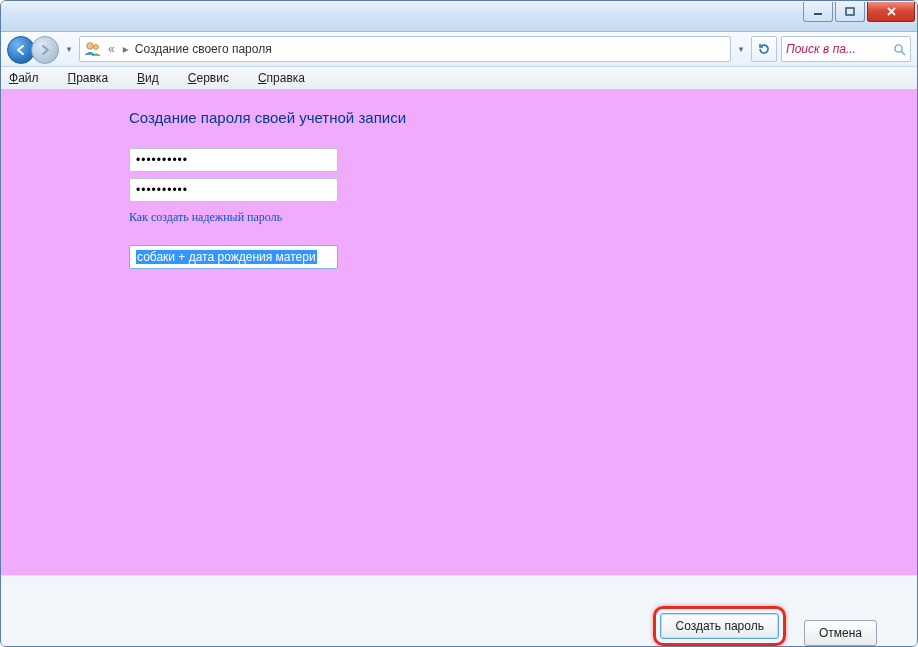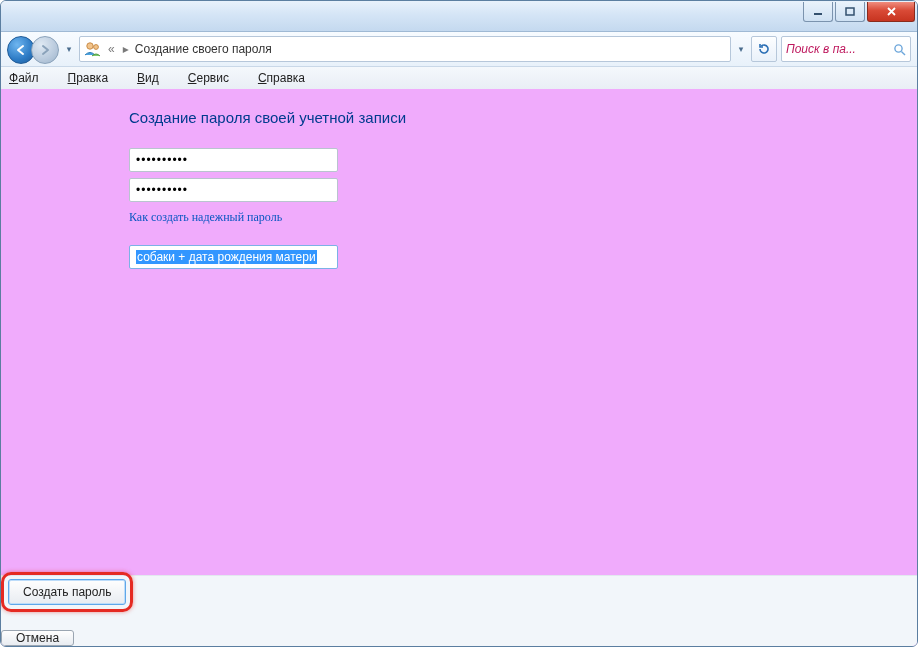--- a/index.html
+++ b/index.html
@@ -36,21 +36,21 @@
   .avatar-img{width:100%;height:100%;background:linear-gradient(135deg,#ffd27a 0 35%,#ff8a3c 35% 55%,#e8efe1 55% 100%);position:relative;overflow:hidden;}
   .avatar-img::after{content:"";position:absolute;right:4px;bottom:2px;width:26px;height:34px;background:radial-gradient(ellipse at 50% 40%,#ff944d 0 34%,#ff6a1a 35% 55%,transparent 56%),radial-gradient(circle at 50% 80%,#8bb56b 0 30%,transparent 31%);border-radius:50% 50% 40% 40%;}
   .user-name{font-size:15px;color:#222;}
   .user-role{font-size:12px;color:#555;margin-top:2px;}
   .pw-input{width:195px;height:20px;border:1px solid #b9c4cf;background:#fff;border-radius:2px;padding:1px 6px;margin-bottom:6px;font-family:inherit;font-size:12px;letter-spacing:1px;display:flex;align-items:center;}
   .hint-input{width:195px;height:20px;border:1px solid #7bb2e6;background:#fff;border-radius:2px;padding:1px 6px;margin:12px 0 4px 0;font-size:12px;display:flex;align-items:center;}
   .hint-input .sel{background:#3296ff;color:#fff;padding:0 1px;}
   .body-text{color:#323232;margin:6px 0 2px 0;line-height:1.35;}
   .link{color:#0a57c2;cursor:pointer;margin:2px 0 8px 0;display:inline-block;font-family:Liberation Serif, serif;}
   
-  .footer{position:absolute;left:0;right:0;bottom:0;height:70px;border-top:1px solid #e2e8ef;background:#f2f6fa;display:flex;align-items:flex-start;justify-content:flex-end;padding-right:40px;gap:18px;flex-direction:column;}
+  .footer{position:absolute;left:0;right:0;bottom:0;height:70px;border-top:1px solid #e2e8ef;background:#f2f6fa;display:flex;align-items:flex-end;justify-content:flex-end;padding-right:40px;gap:18px;}
   .btn{height:24px;padding:0 14px;border:1px solid #9aa5b1;border-radius:3px;background:linear-gradient(#fefefe,#e8ecf1);font-size:12px;color:#222;display:flex;align-items:center;cursor:default;}
   .btn-primary-wrap{padding:4px;border:3px solid #e52a22;border-radius:10px;box-shadow:0 0 4px rgba(229,42,34,.5);}
   .btn.focus{border-color:#5fa7e8;box-shadow:0 0 0 1px #bcdcfa inset;}
 </style>
 </head>
 <body>
 
 <div class="window">
 
   <div class="titlebar">

